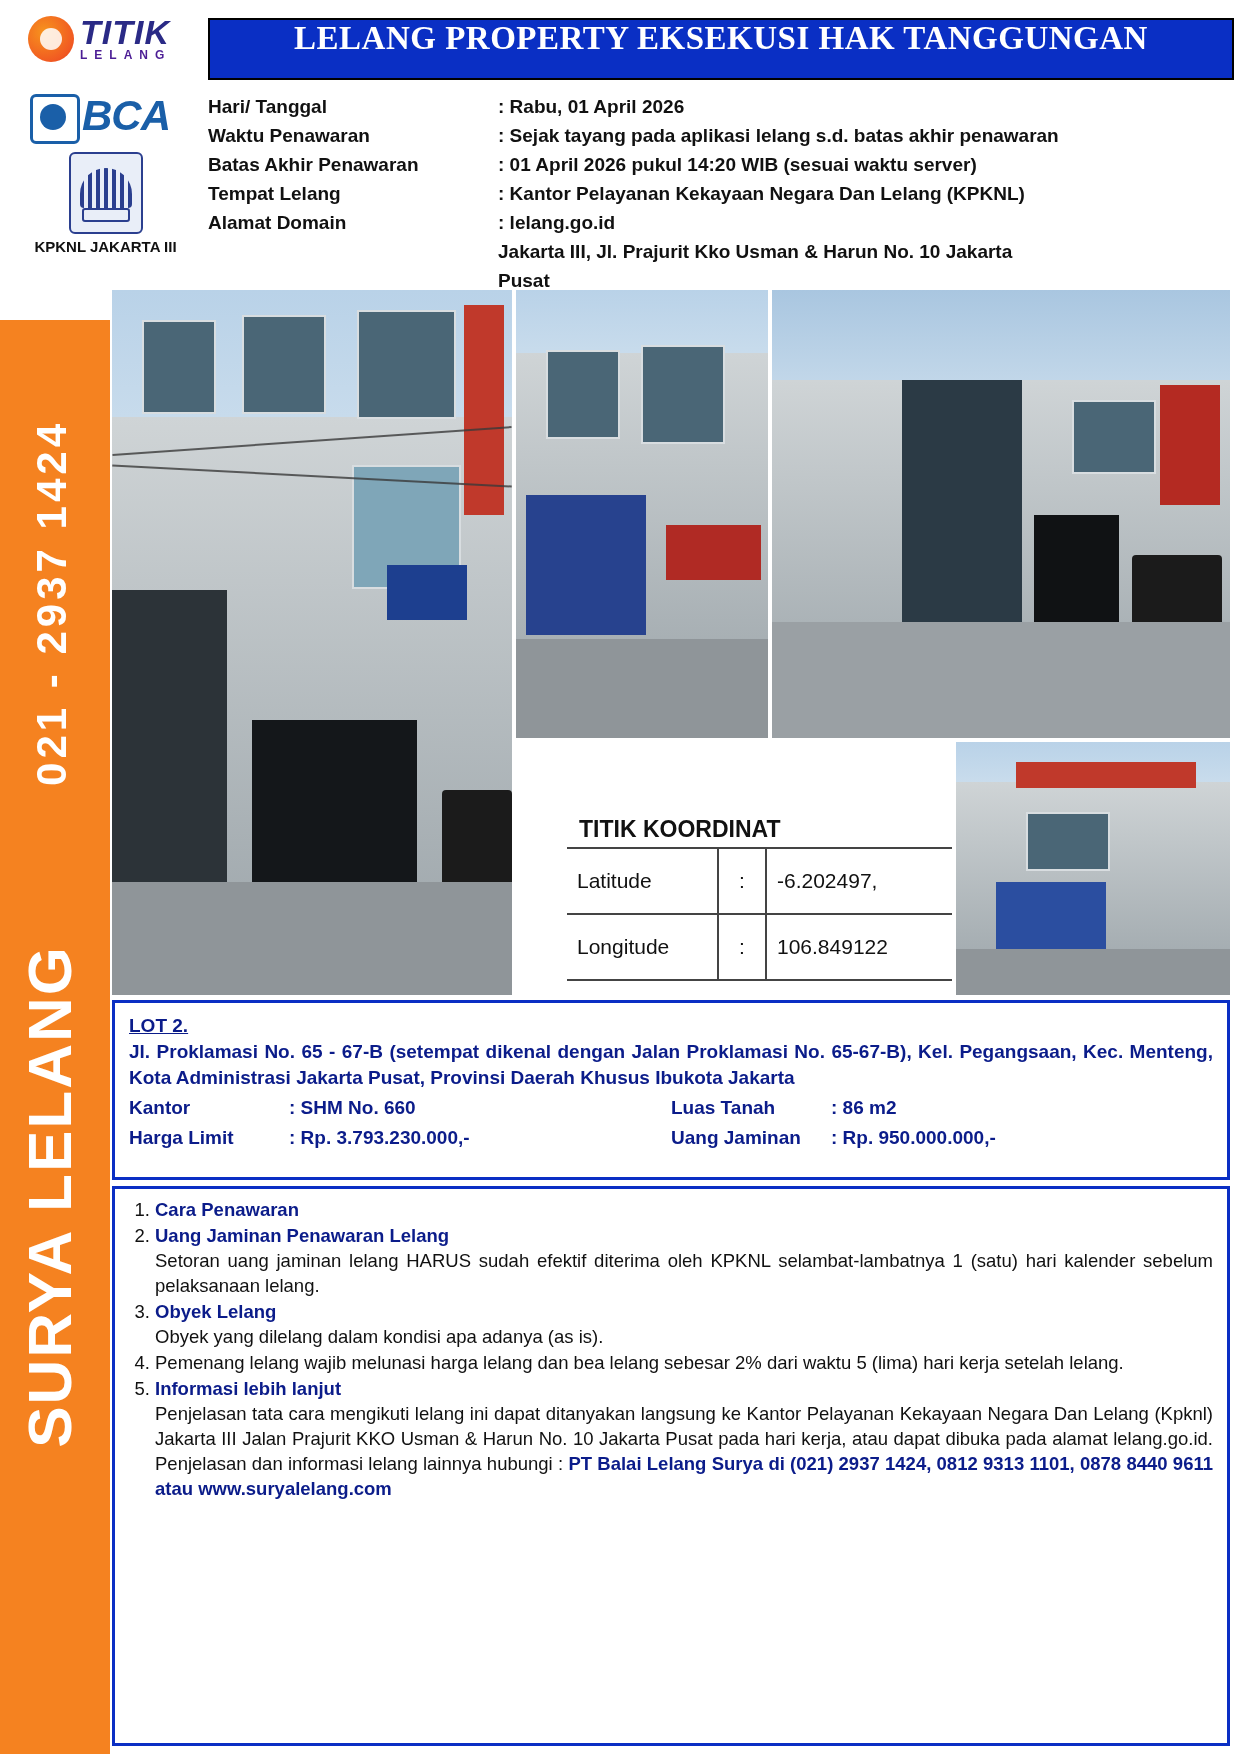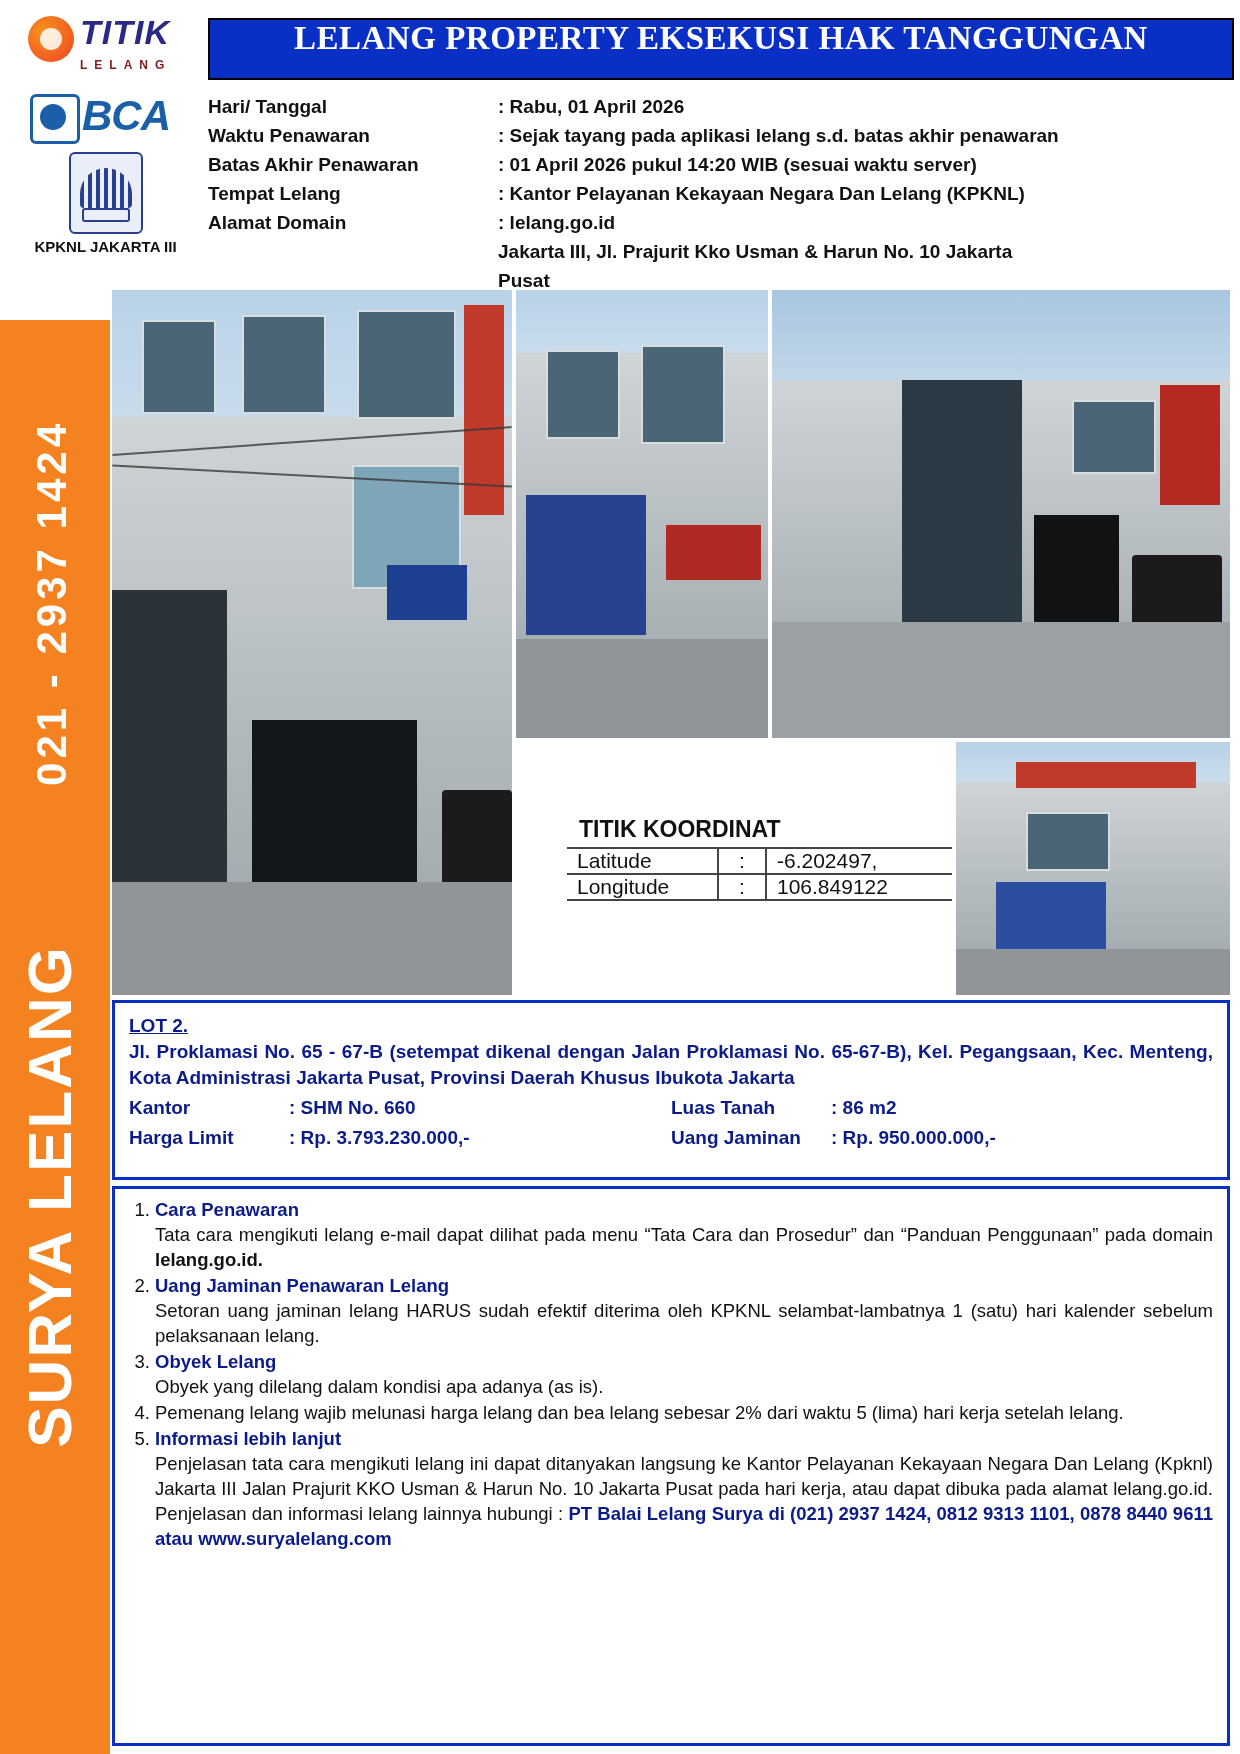--- a/index.html
+++ b/index.html
@@ -44,21 +44,21 @@
   .surya-dot{
     position:absolute;left:20px;top:6px;width:46px;height:46px;border-radius:50%;
     background:radial-gradient(circle at 35% 35%,#F7941D 0%,#F15A22 70%,#E03A12 100%);
   }
   .surya-dot:after{
     content:"";position:absolute;left:12px;top:12px;width:22px;height:22px;border-radius:50%;
     background:#fff;opacity:.85;
   }
   .surya-txt{position:absolute;left:72px;top:6px;}
   .surya-txt .s1{font-size:34px;font-weight:bold;color:#2a2a86;letter-spacing:1px;line-height:32px;font-style:italic;}
-  .surya-txt .s2{font-size:12px;font-weight:bold;color:#7f1d1d;letter-spacing:7px;margin-top:10px;}
+  .surya-txt .s2{font-size:12px;font-weight:bold;color:#4c1d95;letter-spacing:7px;margin-top:0;}
 
   .bca-row{position:relative;height:56px;margin-top:18px;}
   .bca-sq{
     position:absolute;left:22px;top:4px;width:44px;height:44px;border:3px solid #1a5fa8;border-radius:6px;
     background:#fff;
   }
   .bca-sq:after{
     content:"";position:absolute;left:7px;top:7px;width:26px;height:26px;border-radius:50%;
     background:#1a5fa8;
   }
@@ -108,21 +108,21 @@
   .p2{left:404px;top:0;width:252px;height:448px;}
   .p3{left:660px;top:0;width:458px;height:448px;}
   .p4{left:844px;top:452px;width:274px;height:253px;}
 
   .coord{
     position:absolute;left:455px;top:520px;width:385px;height:120px;
     background:#fff;
   }
   .coord .ctitle{font-size:23px;font-weight:bold;color:#111;padding:6px 8px 4px 12px;border-bottom:2px solid #444;}
   .coord table{border-collapse:collapse;width:100%;font-size:21px;}
-  .coord td{border:2px solid #444;border-top:none;padding:0 10px;color:#111;}
+  .coord td{border:2px solid #444;border-top:none;padding:20px 10px;color:#111;}
   .coord td.k{width:130px;border-left:none;}
   .coord td.c{width:26px;text-align:center;}
   .coord td.v{border-right:none;}
   .coord .ctitle{border-left:none;border-right:none;}
 
   
   .sky{position:absolute;left:0;top:0;right:0;height:38%;background:linear-gradient(#b9d2e8,#d7e5f0);}
   .bldg{position:absolute;left:0;right:0;bottom:0;top:18%;background:linear-gradient(#cfd4d6,#9aa3a8);}
   .win{position:absolute;background:#4a6676;border:2px solid #d8dde0;}
   .red{position:absolute;background:#c0392b;}
@@ -312,21 +312,20 @@
       <div class="g2">
         <span class="k2">Uang Jaminan</span><span>: Rp. 950.000.000,-</span>
       </div>
     </div>
   </div>
 
   <div class="notes">
     <ol>
       <li>
         <span class="hd">Cara Penawaran</span>
-        <span class="bd"><span>Tata cara mengikuti lelang e-mail dapat dilihat pada menu “Tata Cara dan Prosedur” dan “Panduan Penggunaan” pada domain </span><b>lelang.go.id.</b></span>
       </li>
       <li>
         <span class="hd">Uang Jaminan Penawaran Lelang</span>
         <span class="bd">Setoran uang jaminan lelang HARUS sudah efektif diterima oleh KPKNL selambat-lambatnya 1 (satu) hari kalender sebelum pelaksanaan lelang.</span>
       </li>
       <li>
         <span class="hd">Obyek Lelang</span>
         <span class="bd">Obyek yang dilelang dalam kondisi apa adanya (as is).</span>
       </li>
       <li>

